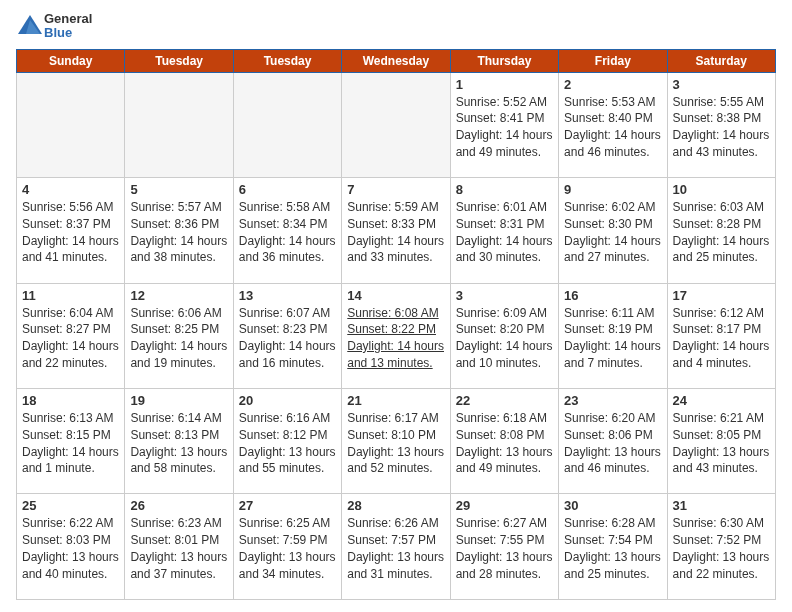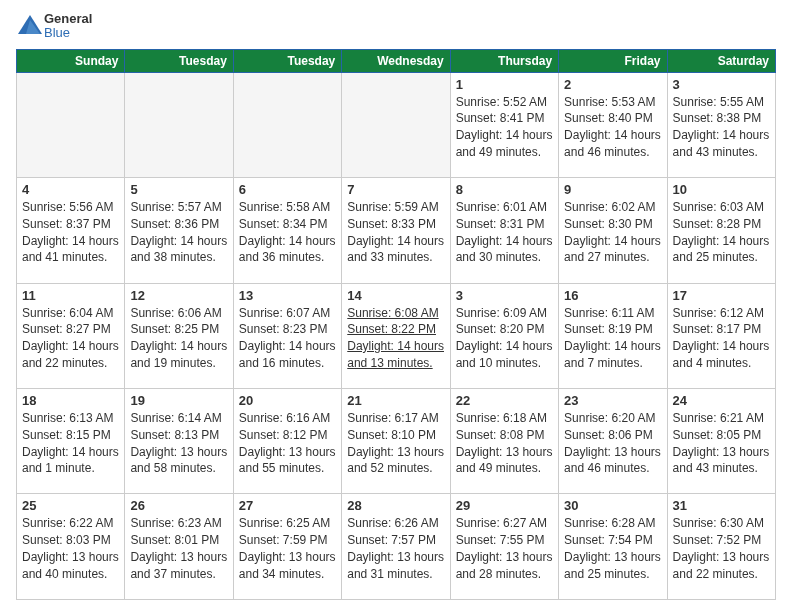--- a/index.html
+++ b/index.html
@@ -32,21 +32,21 @@
       flex-direction: column;
       line-height: 1.1;
     }
     .logo-general {
       font-size: 13px;
       font-weight: bold;
       color: #333;
     }
     .logo-blue {
       font-size: 13px;
-      font-weight: normal;
+      font-weight: bold;
       color: #2e6db4;
     }
     .logo-icon {
       width: 28px;
       height: 28px;
     }
     .title-block {
       text-align: right;
     }
     .title-block h1 {
@@ -61,27 +61,27 @@
       color: #555;
     }
     .calendar {
       flex: 1;
       border: 1px solid #ccc;
       border-collapse: collapse;
       width: 100%;
       table-layout: fixed;
     }
     .calendar th {
-      background: #15803d;
+      background: #c2410c;
       color: #fff;
       font-size: 12px;
       font-weight: bold;
       padding: 4px 6px;
       border: 1px solid #2563a8;
-      text-align: right;
+      text-align: center;
     }
     .calendar td {
       border: 1px solid #ccc;
       vertical-align: top;
       padding: 4px 5px;
       font-size: 9.5px;
       color: #333;
       background: #fff;
       height: 88px;
     }

